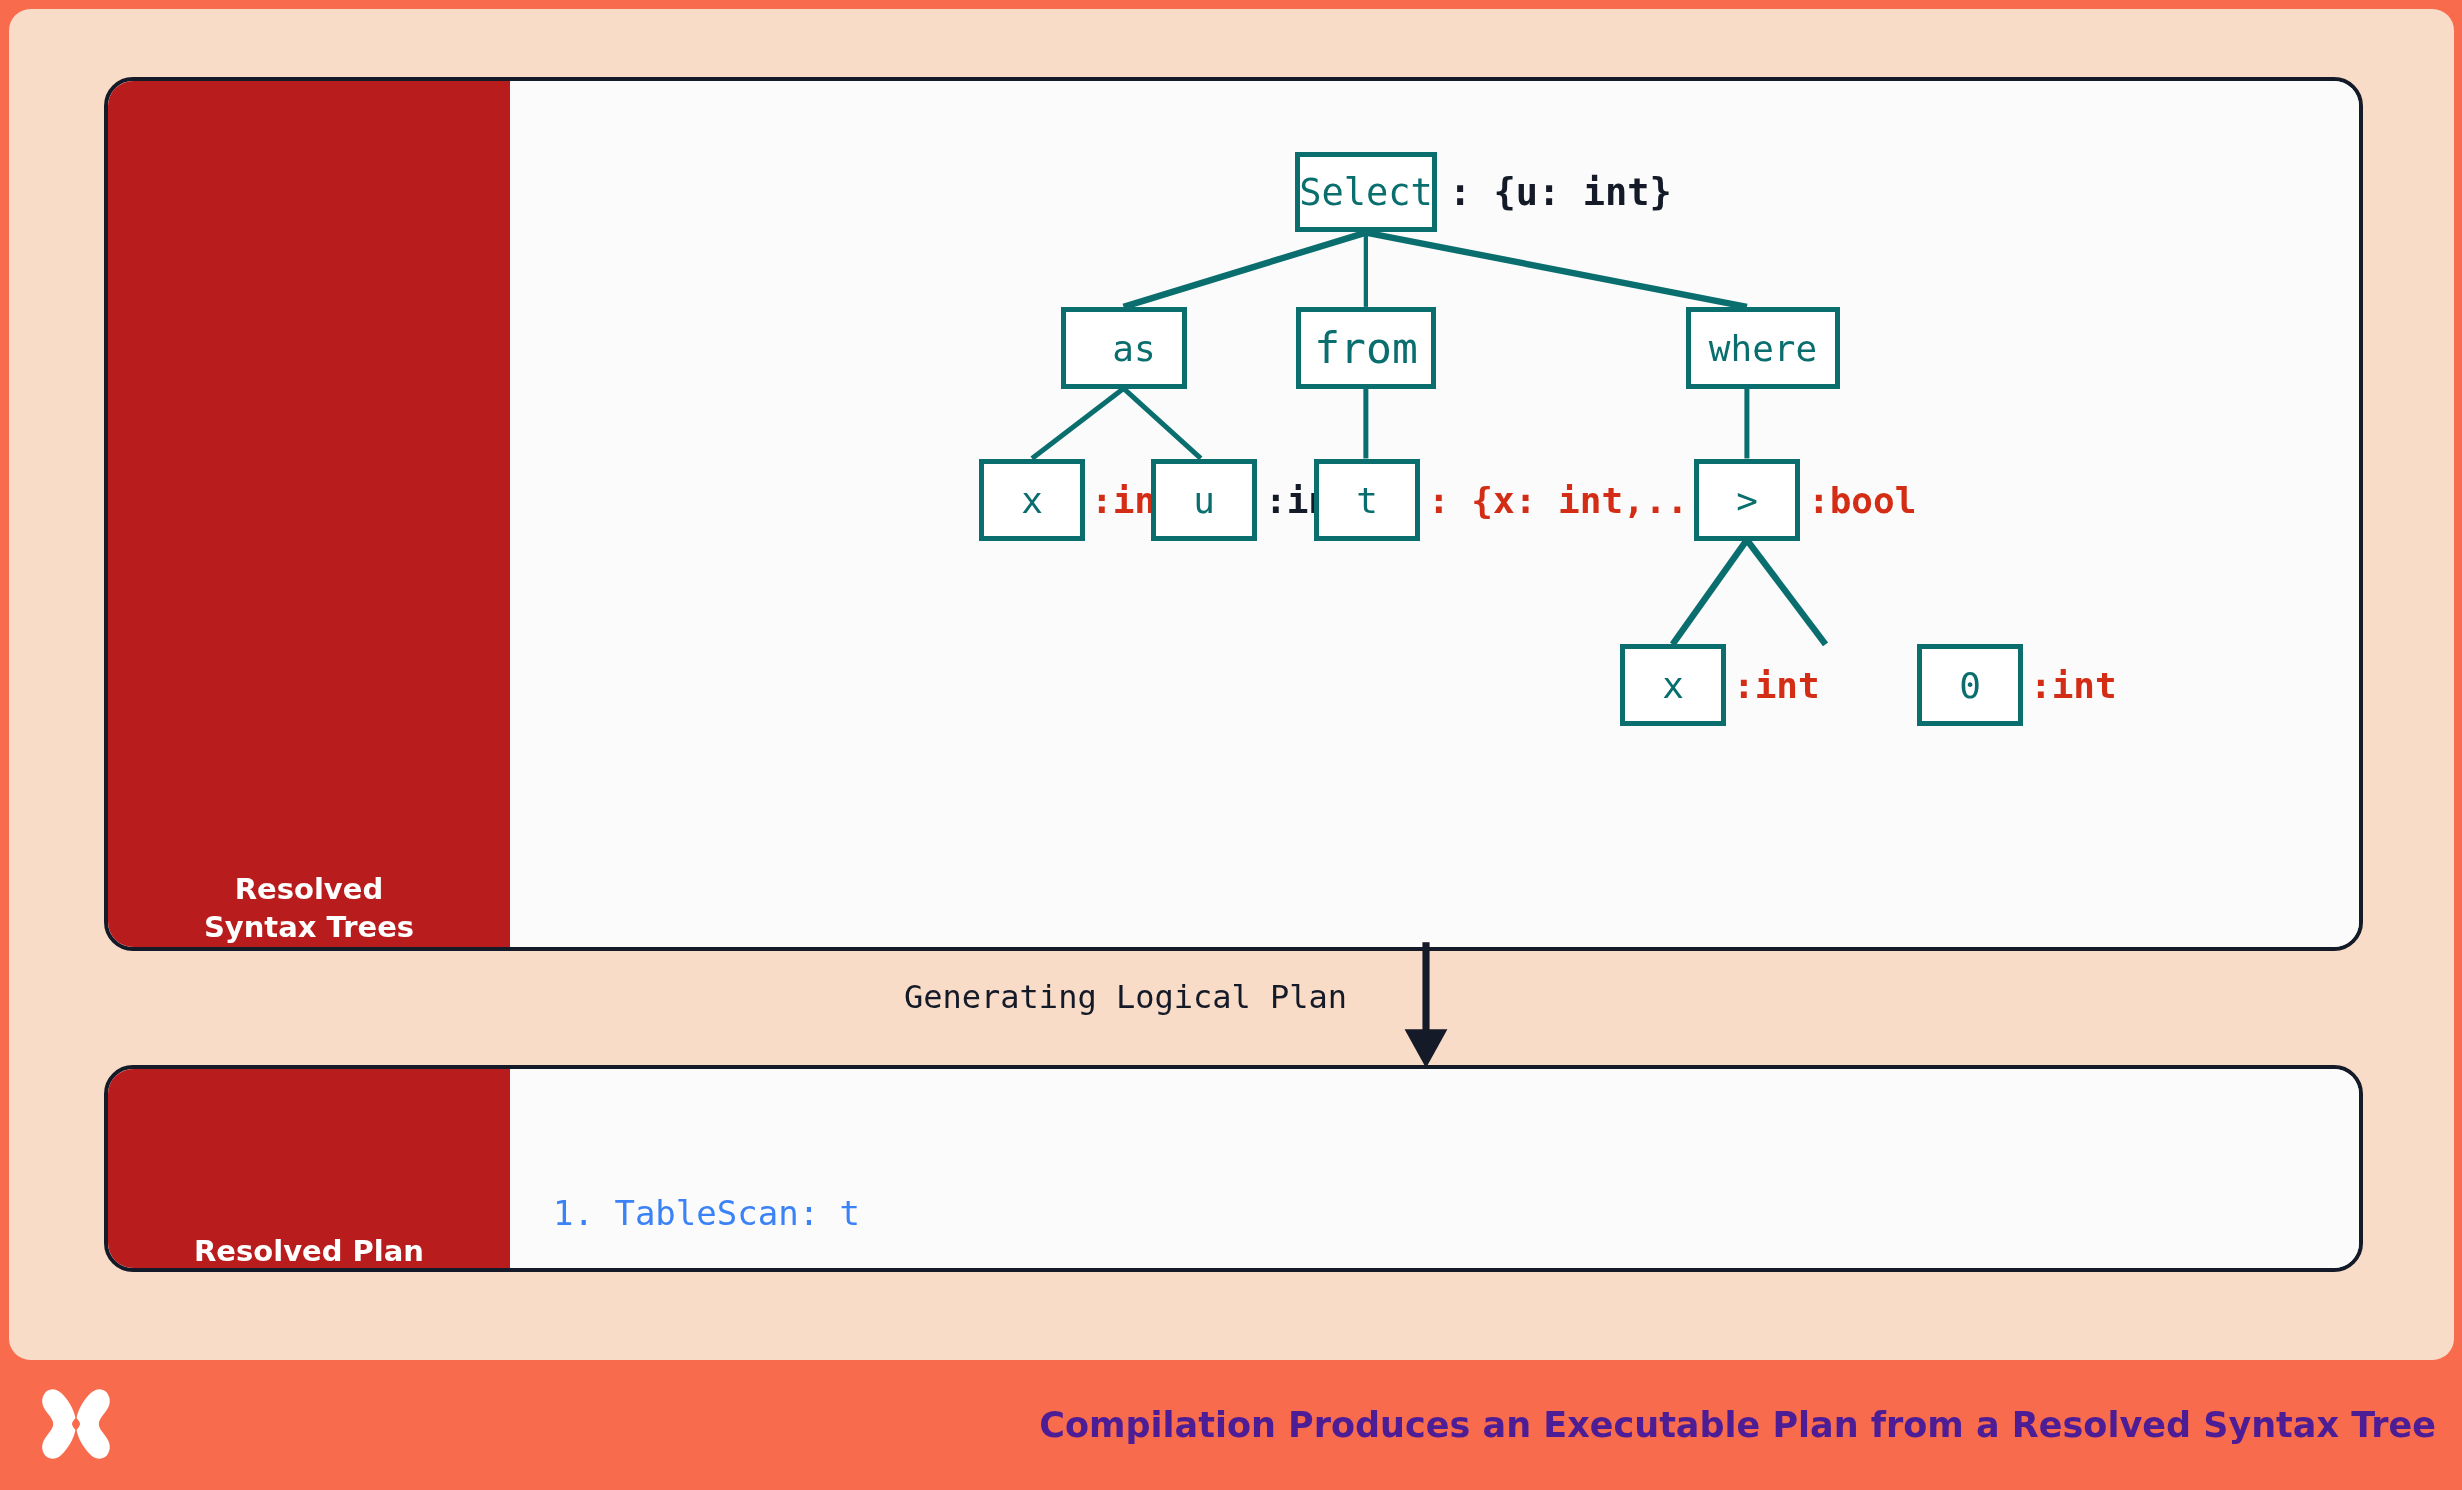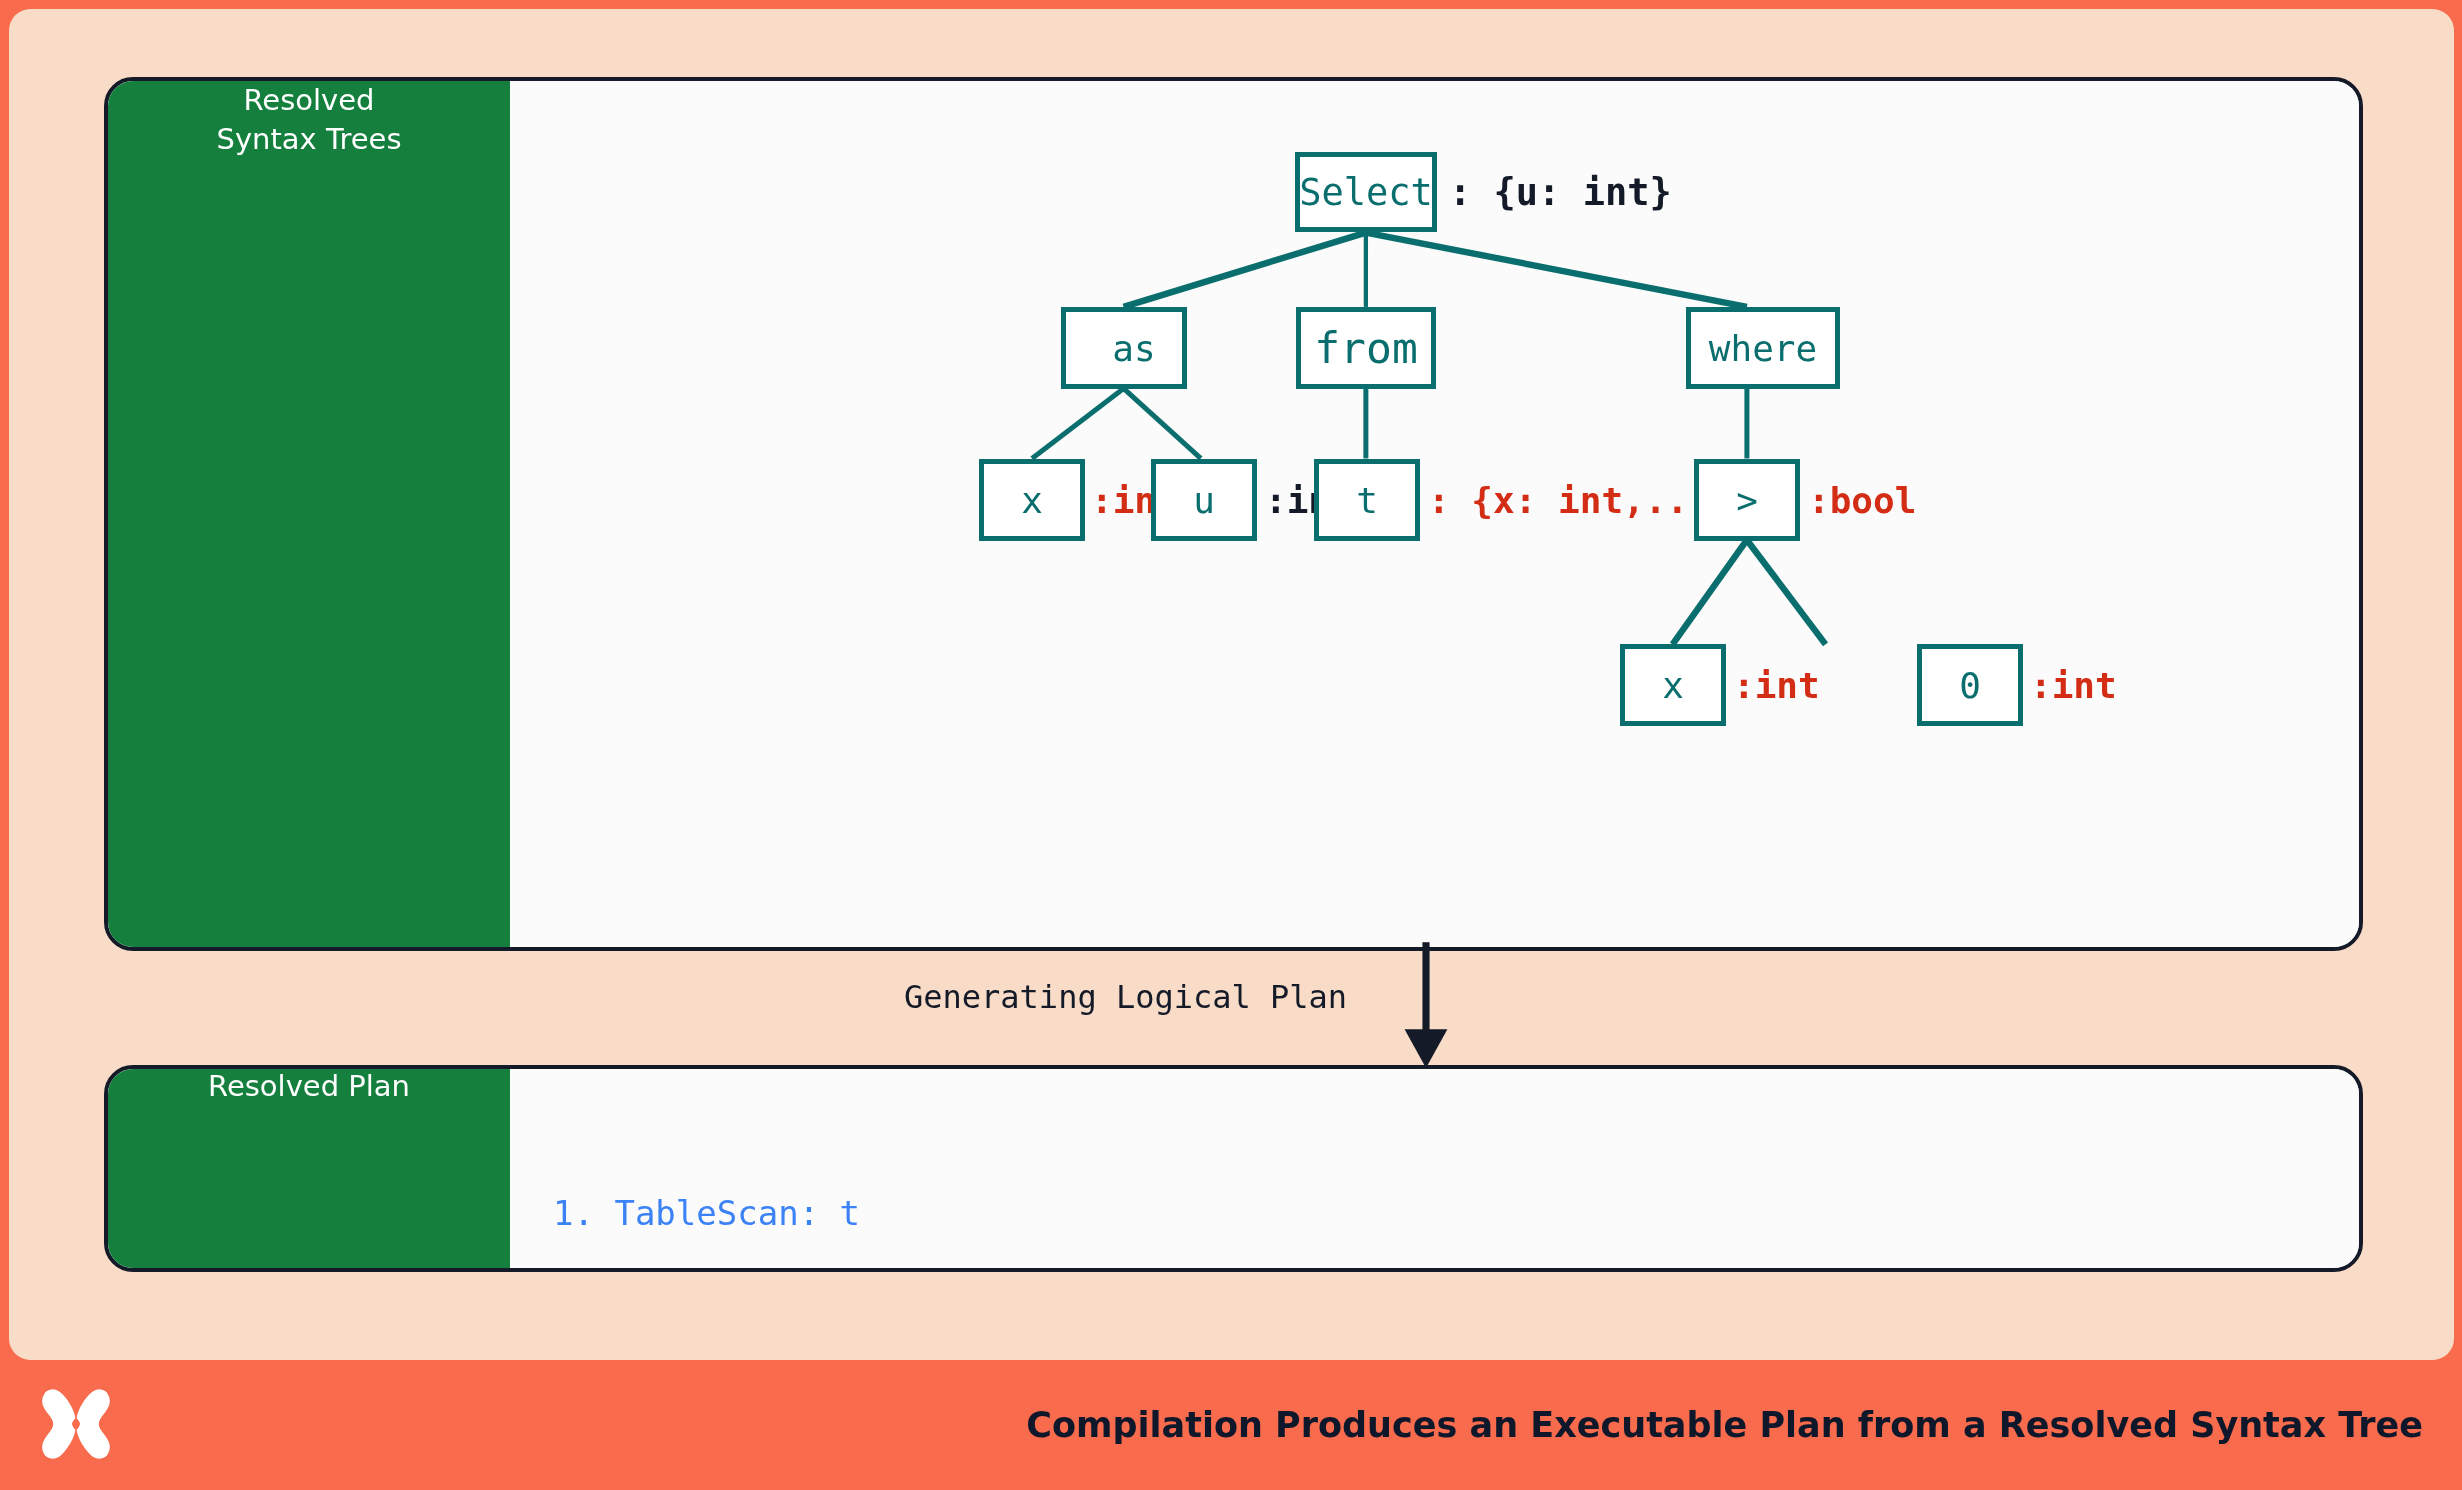--- a/index.html
+++ b/index.html
@@ -30,28 +30,28 @@
   
   .card {
     position: absolute;
     background: #FBFBFB;
     border: 4.3px solid #141A28;
     border-radius: 29px;
     overflow: hidden;
     display: flex;
   }
   .card-label {
-    background: #15803d;
+    background: #b91c1c;
     color: #FFFFFF;
     display: flex;
-    align-items: flex-start;
+    align-items: flex-end;
     justify-content: center;
     text-align: center;
     font-family: "DejaVu Sans", sans-serif;
-    font-weight: normal;
+    font-weight: bold;
     flex: 0 0 auto;
   }
   .card-body {
     position: relative;
     flex: 1 1 auto;
     background: #FBFBFB;
   }
 
   #card-rst {
     left: 104px; top: 77px;
@@ -141,22 +141,22 @@
   #footer {
     position: absolute;
     left: 0; top: 1360px;
     width: 2462px; height: 130px;
     background: #F96B4D;
     display: flex;
     align-items: center;
   }
   #footer-caption {
     position: absolute;
-    right: 39px;
-    color: #0f172a;
+    right: 26px;
+    color: #4c1d95;
     font-family: "DejaVu Sans", sans-serif;
     font-weight: bold;
     font-size: 35px;
     white-space: nowrap;
   }
   #logo {
     position: absolute;
     left: 36px; top: 24px;
     width: 80px; height: 80px;
   }

